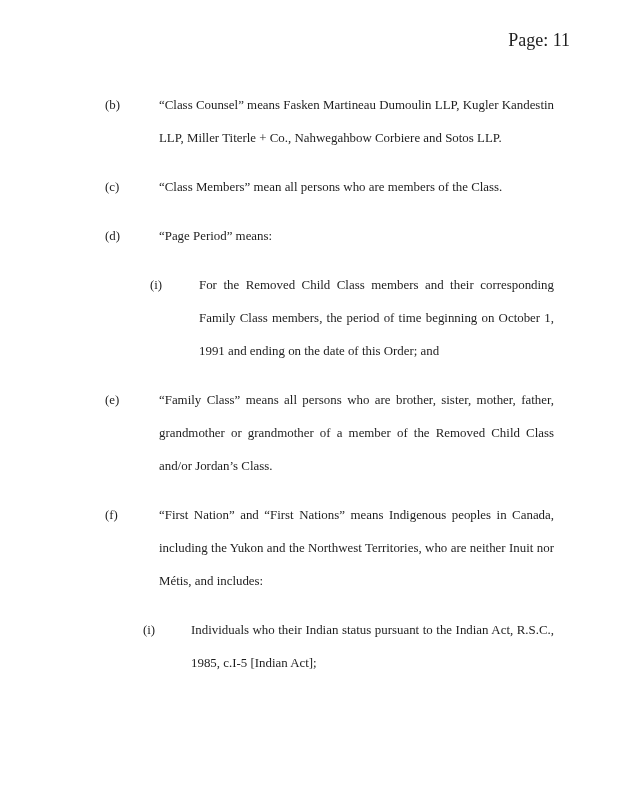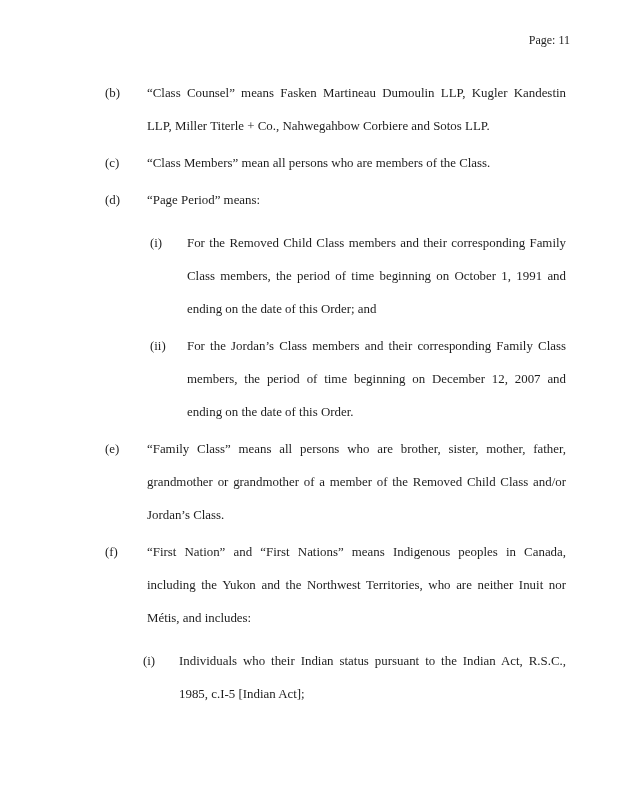--- a/index.html
+++ b/index.html
@@ -15,21 +15,21 @@
     font-family: "Liberation Serif", "DejaVu Serif", serif;
     font-size: 12.9px;
     line-height: 33px;
     color: #1e1e1e;
     overflow: hidden;
   }
   .page-number {
     position: absolute;
     top: 24px;
     right: 53px;
-    font-size: 12px;
+    font-size: 18px;
     line-height: 33px;
     text-align: right;
   }
   .content {
     position: absolute;
     top: 73px;
     left: 143px;
     width: 427px;
   }
   .item {
@@ -37,21 +37,21 @@
     text-align: justify;
     text-align-last: left;
   }
   .item > .label {
     position: absolute;
     left: -38px;
     top: 0;
     text-align: left;
   }
   .text {
-    margin: 4px;
+    margin: 16px;
     padding: 0;
   }
   .sublist {
     margin-top: 10px;
   }
   .sub-item {
     position: relative;
     text-align: justify;
     text-align-last: left;
   }
@@ -85,24 +85,20 @@
       <p class="text">“Page Period” means:</p>
     </div>
 
     <div class="sublist sublist-d">
 
       <div class="sub-item">
         <span class="label">(i)</span>
         <p class="text">For the Removed Child Class members and their corresponding Family Class members, the period of time beginning on October 1, 1991 and ending on the date of this Order; and</p>
       </div>
 
-      <div class="sub-item">
-        <span class="label">(ii)</span>
-        <p class="text">For the Jordan’s Class members and their corresponding Family Class members, the period of time beginning on December 12, 2007 and ending on the date of this Order.</p>
-      </div>
     </div>
 
     <div class="item">
       <span class="label">(e)</span>
       <p class="text">“Family Class” means all persons who are brother, sister, mother, father, grandmother or grandmother of a member of the Removed Child Class and/or Jordan’s Class.</p>
     </div>
 
     <div class="item">
       <span class="label">(f)</span>
       <p class="text">“First Nation” and “First Nations” means Indigenous peoples in Canada, including the Yukon and the Northwest Territories, who are neither Inuit nor Métis, and includes:</p>

